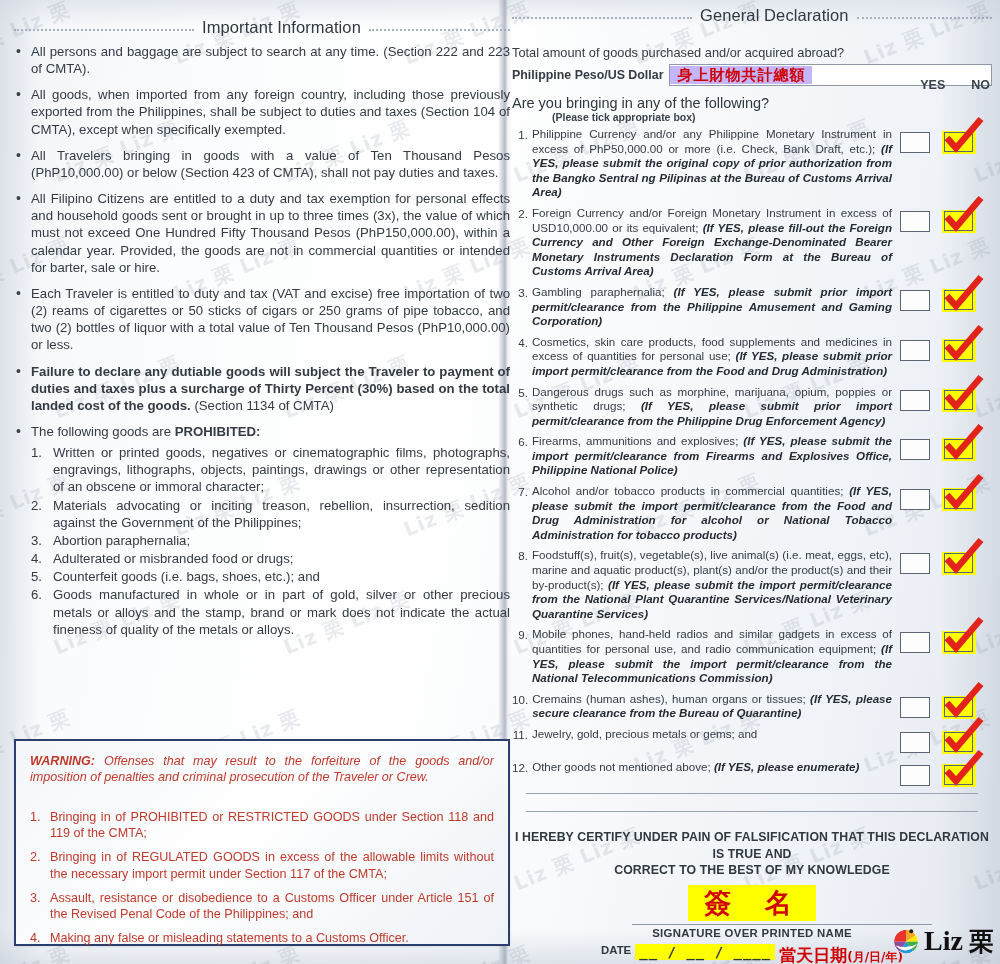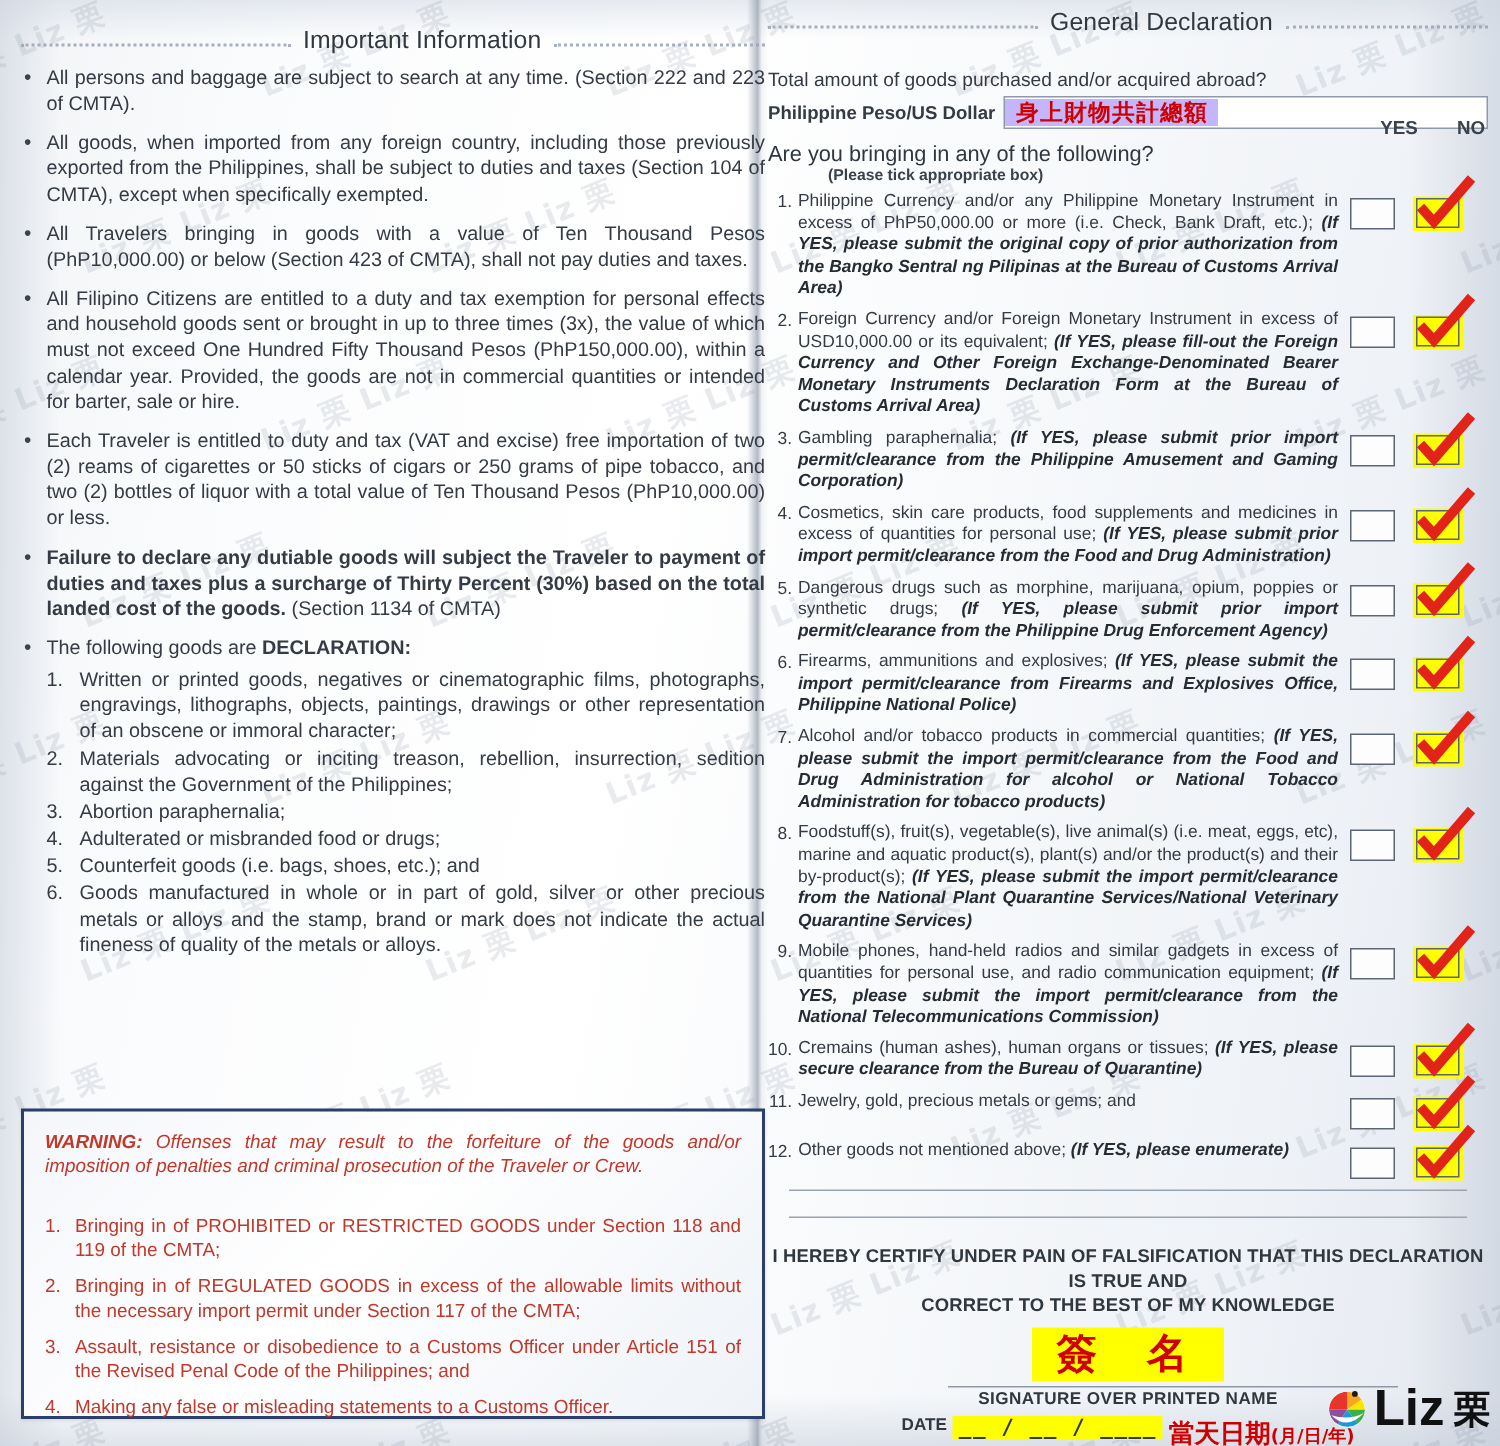--- a/index.html
+++ b/index.html
@@ -180,21 +180,21 @@
   }
   .cn-date small { font-size:12px; }
   .mmdd { text-align:center; font-size:9.6px; font-weight:700; color:#3a424c; letter-spacing:2px; margin-top:0px; }
 
   
   #brand {
     position:absolute; right:6px; bottom:8px; display:flex; align-items:center; gap:3px;
   }
   #brand .mark { width:30px; height:30px; }
   #brand .bt {
-    font-family:Liberation Sans, sans-serif; font-weight:700; font-size:34px; color:#111;
+    font-family:Liberation Serif, serif; font-weight:700; font-size:28px; color:#111;
     line-height:1;
   }
   #brand .bk {
     font-family:"DejaVu Sans", sans-serif; font-weight:700; font-size:25px; color:#111; line-height:1;
     margin-left:3px;
   }
 </style>
 </head>
 <body>
 
@@ -265,21 +265,21 @@
     <ul class="bullets">
       <li>All persons and baggage are subject to search at any time. (Section 222 and 223 of CMTA).</li>
       <li>All goods, when imported from any foreign country, including those previously exported from the Philippines, shall be subject to duties and taxes (Section 104 of CMTA), except when specifically exempted.</li>
       <li>All Travelers bringing in goods with a value of Ten Thousand Pesos (PhP10,000.00) or below (Section 423 of CMTA), shall not pay duties and taxes.</li>
       <li>All Filipino Citizens are entitled to a duty and tax exemption for personal effects and household goods sent or brought in up to three times (3x), the value of which must not exceed One Hundred Fifty Thousand Pesos (PhP150,000.00), within a calendar year. Provided, the goods are not in commercial quantities or intended for barter, sale or hire.</li>
       <li>Each Traveler is entitled to duty and tax (VAT and excise) free importation of two (2) reams of cigarettes or 50 sticks of cigars or 250 grams of pipe tobacco, and two (2) bottles of liquor with a total value of Ten Thousand Pesos (PhP10,000.00) or less.</li>
       <li>
         <b>Failure to declare any dutiable goods will subject the Traveler to payment of duties and taxes plus a surcharge of Thirty Percent (30%) based on the total landed cost of the goods.</b><span> (Section 1134 of CMTA)</span>
       </li>
       <li style="margin-bottom:4px;">
-        <span>The following goods are </span><b>DECLARATION:</b>
+        <span>The following goods are </span><b>PROHIBITED:</b>
       </li>
     </ul>
 
     <ol class="proh">
       <li><span class="num">1.</span><span>Written or printed goods, negatives or cinematographic films, photographs, engravings, lithographs, objects, paintings, drawings or other representation of an obscene or immoral character;</span></li>
       <li><span class="num">2.</span><span>Materials advocating or inciting treason, rebellion, insurrection, sedition against the Government of the Philippines;</span></li>
       <li><span class="num">3.</span><span>Abortion paraphernalia;</span></li>
       <li><span class="num">4.</span><span>Adulterated or misbranded food or drugs;</span></li>
       <li><span class="num">5.</span><span>Counterfeit goods (i.e. bags, shoes, etc.); and</span></li>
       <li><span class="num">6.</span><span>Goods manufactured in whole or in part of gold, silver or other precious metals or alloys and the stamp, brand or mark does not indicate the actual fineness of quality of the metals or alloys.</span></li>

